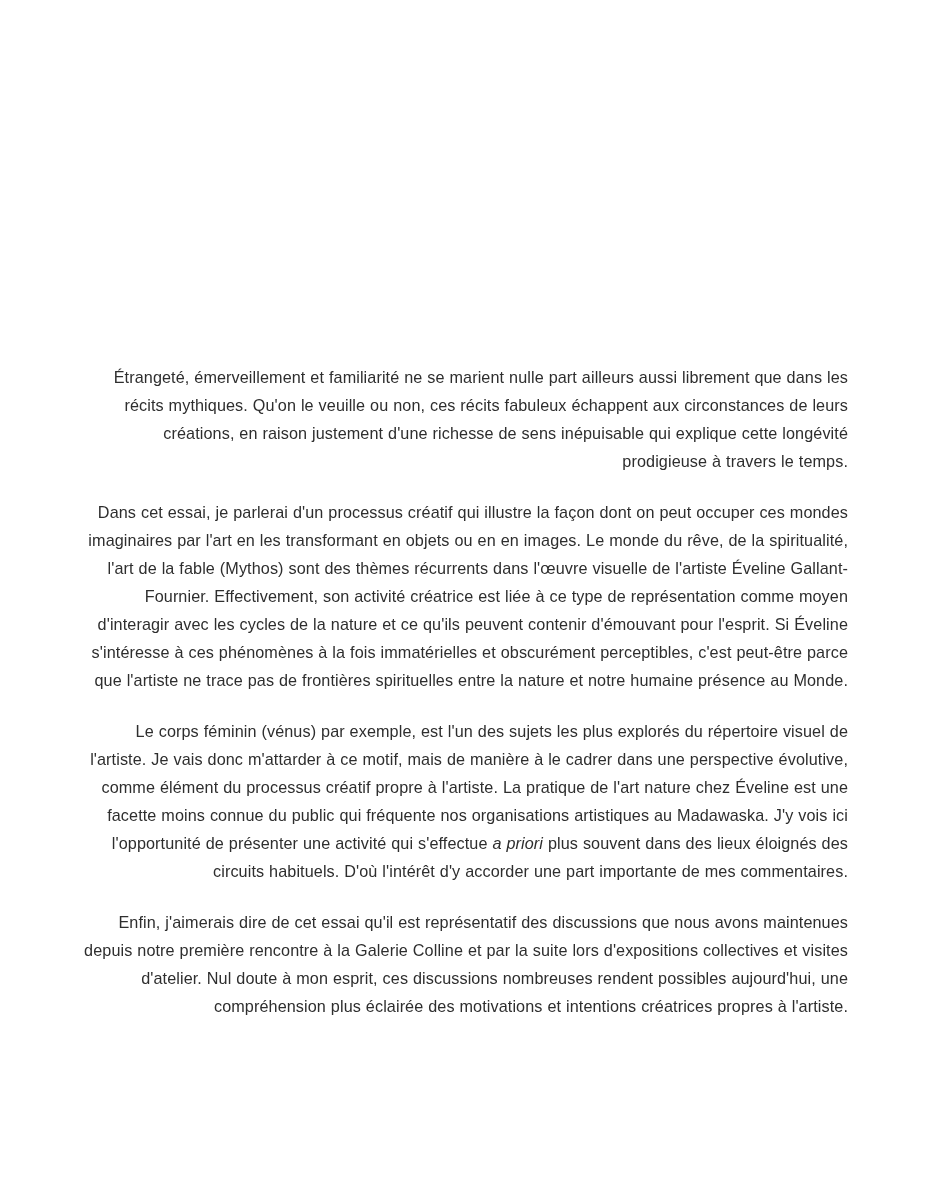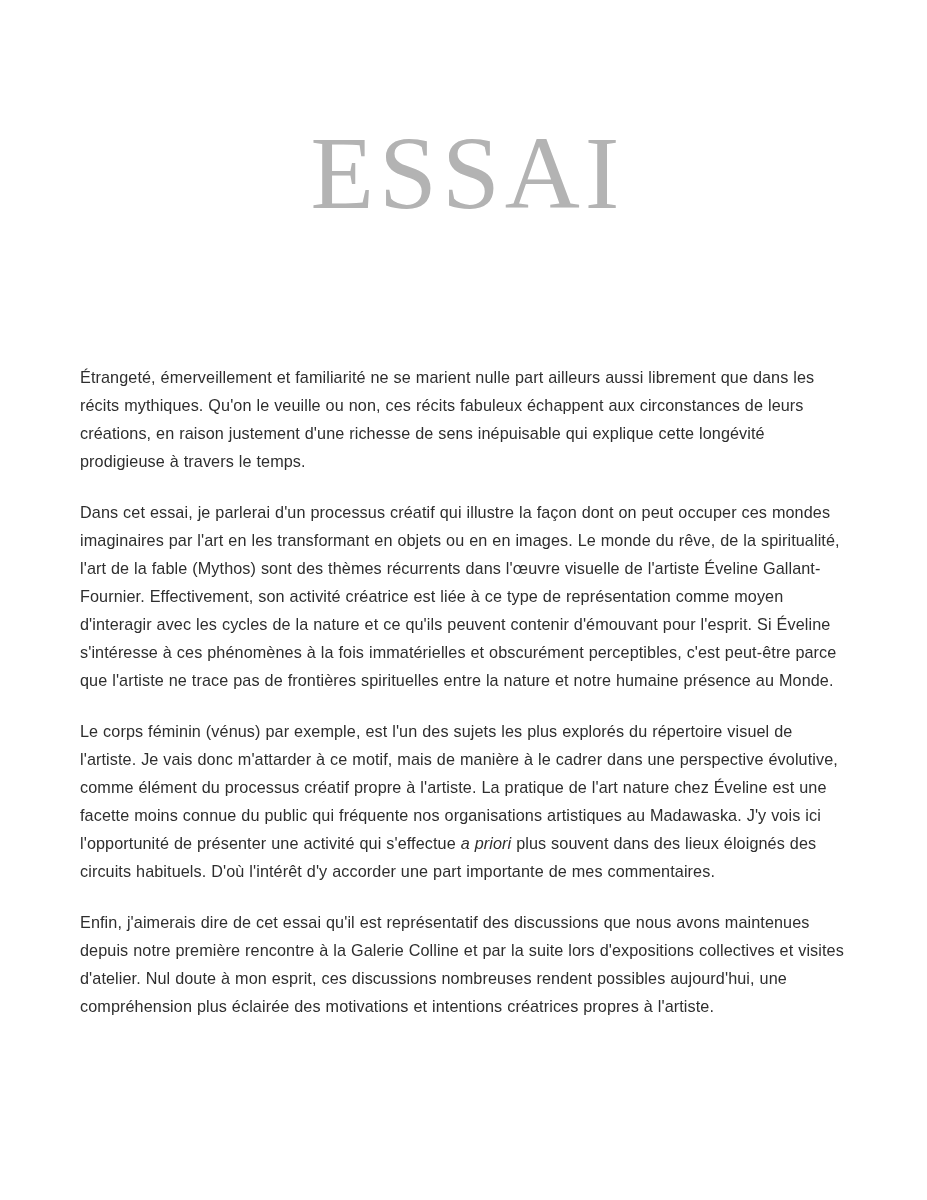--- a/index.html
+++ b/index.html
@@ -67,38 +67,37 @@
 
   .body-copy p {
     margin: 0 0 23px 0;
     padding: 0;
     font-family: "Liberation Sans", sans-serif;
     font-size: 16.2px;
     line-height: 28px;
     font-weight: 400;
     letter-spacing: 0.1px;
     color: #2e2e2e;
-    text-align: left;
+    text-align: right;
     word-spacing: 0.3px;
   }
 
   .body-copy p:last-child {
     margin-bottom: 0;
   }
 
   .italic {
     font-style: italic;
   }
 </style>
 </head>
 <body>
 
 <div class="page">
 
-  <h1 class="doc-title">ESSAI</h1>
 
 
   <div class="body-copy">
     <p>Étrangeté, émerveillement et familiarité ne se marient nulle part ailleurs aussi librement que dans les récits mythiques.  Qu'on le veuille ou non, ces récits fabuleux échappent aux circonstances de leurs créations, en raison justement d'une richesse de sens inépuisable qui explique cette longévité prodigieuse à travers le temps.</p>
 
     <p>Dans cet essai, je parlerai d'un processus créatif qui illustre la façon dont on peut occuper ces mondes imaginaires par l'art en les transformant en objets ou en en images.  Le monde du rêve, de la spiritualité, l'art de la fable (Mythos) sont des thèmes récurrents dans l'œuvre visuelle de l'artiste Éveline Gallant-Fournier.  Effectivement, son activité créatrice est liée à ce type de représentation comme moyen d'interagir avec les cycles de la nature et ce qu'ils peuvent contenir d'émouvant pour l'esprit. Si Éveline s'intéresse à ces phénomènes à la fois immatérielles et obscurément perceptibles, c'est peut-être parce que l'artiste ne trace pas de frontières spirituelles entre la nature et notre humaine présence au Monde.</p>
 
     <p>
       <span>Le corps féminin (vénus) par exemple, est l'un des sujets les plus explorés du répertoire visuel de l'artiste.  Je vais donc m'attarder à ce motif, mais de manière à le cadrer dans une perspective évolutive, comme élément du processus créatif propre à l'artiste.  La pratique de l'art nature chez Éveline est une facette moins connue du public qui fréquente nos organisations artistiques au Madawaska.  J'y vois ici l'opportunité de présenter une activité qui s'effectue </span><span class="italic">a priori</span><span> plus souvent dans des lieux éloignés des circuits habituels. D'où l'intérêt d'y accorder une part importante de mes commentaires.</span>
     </p>

